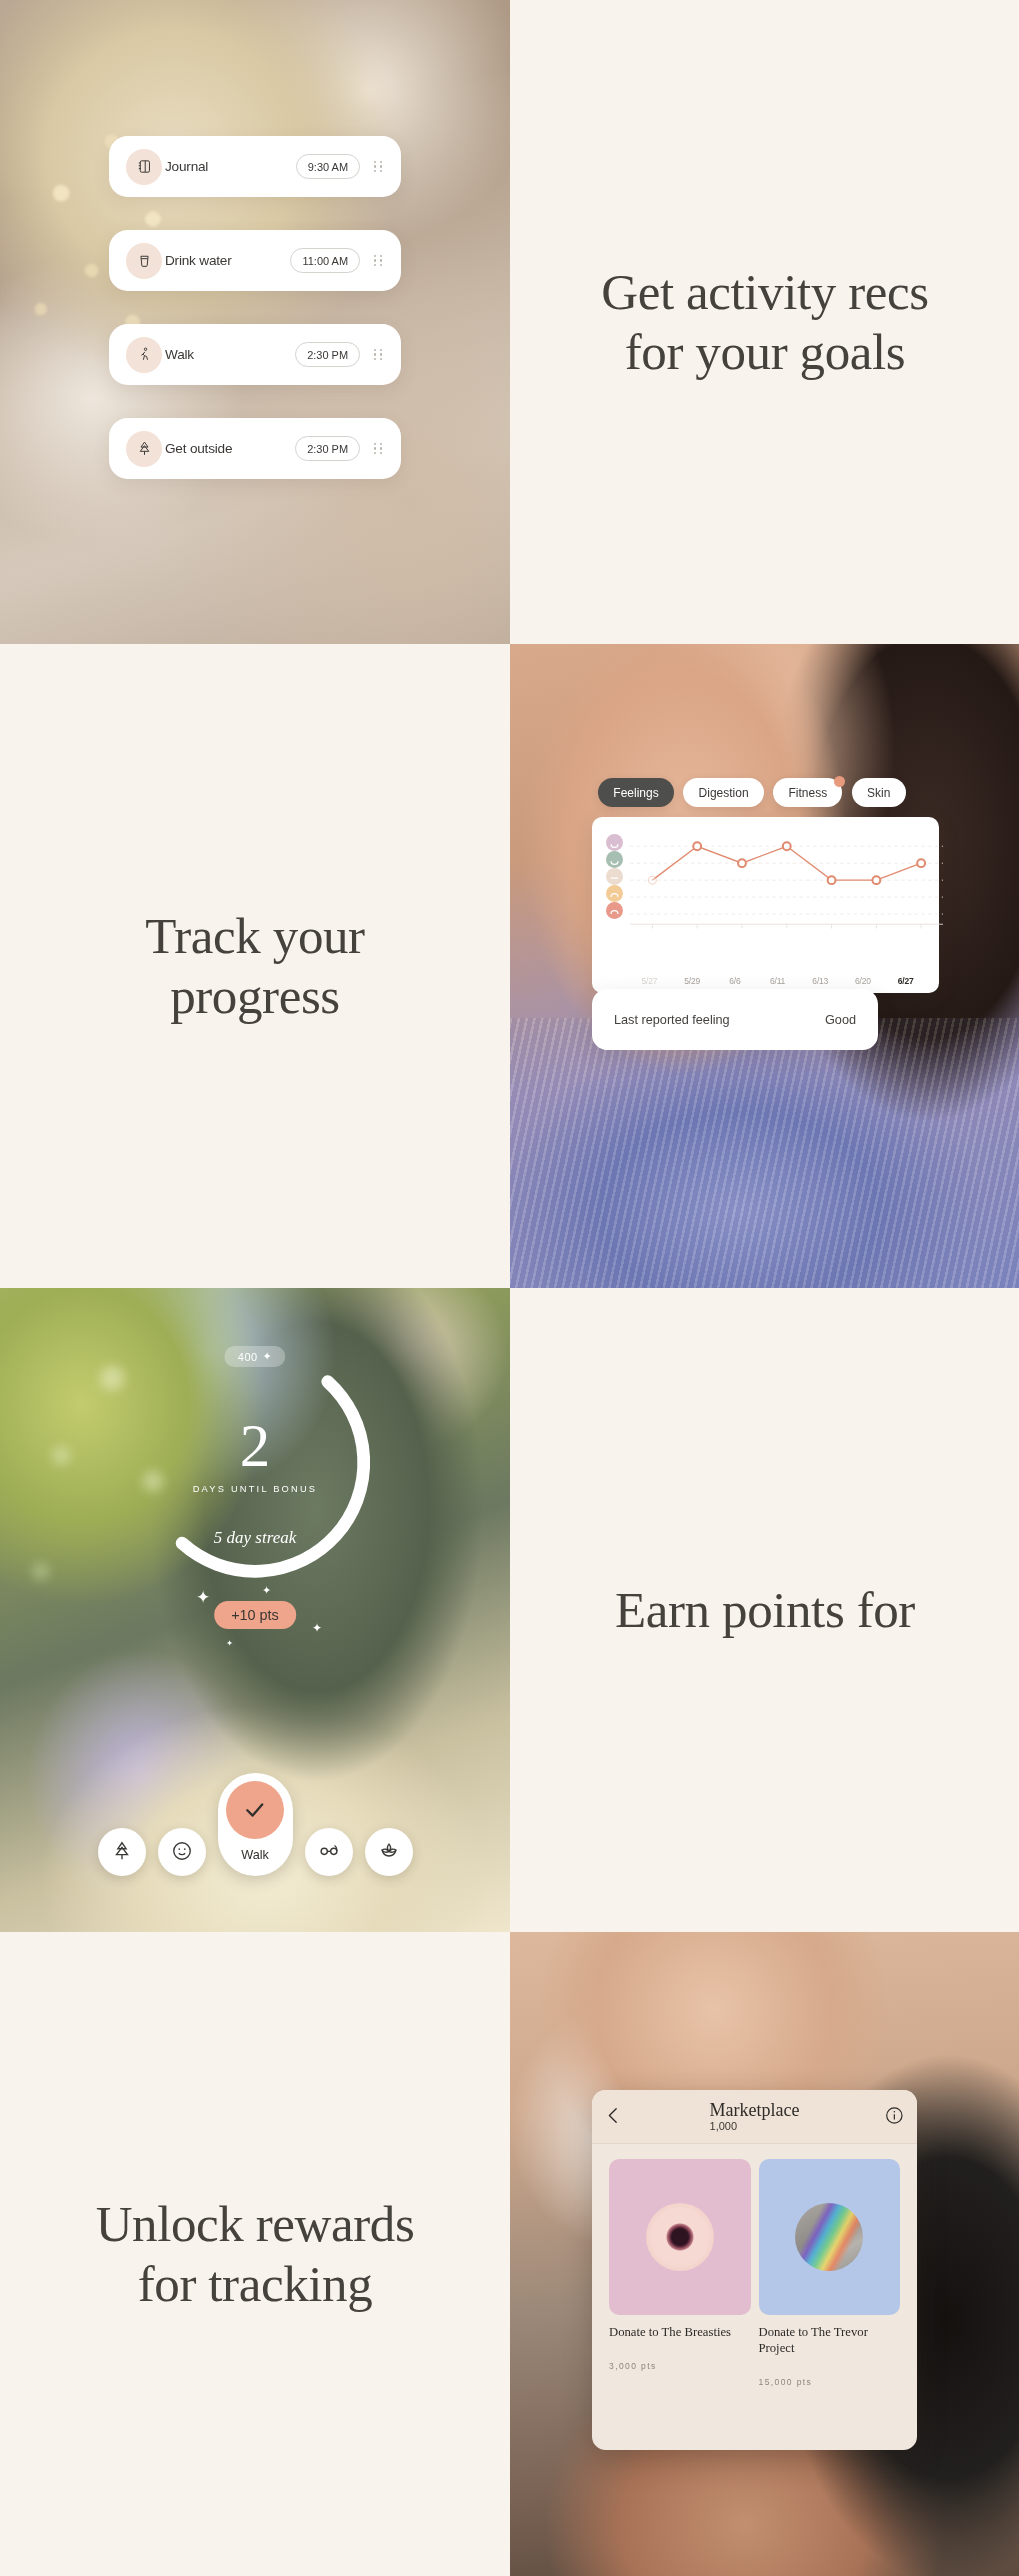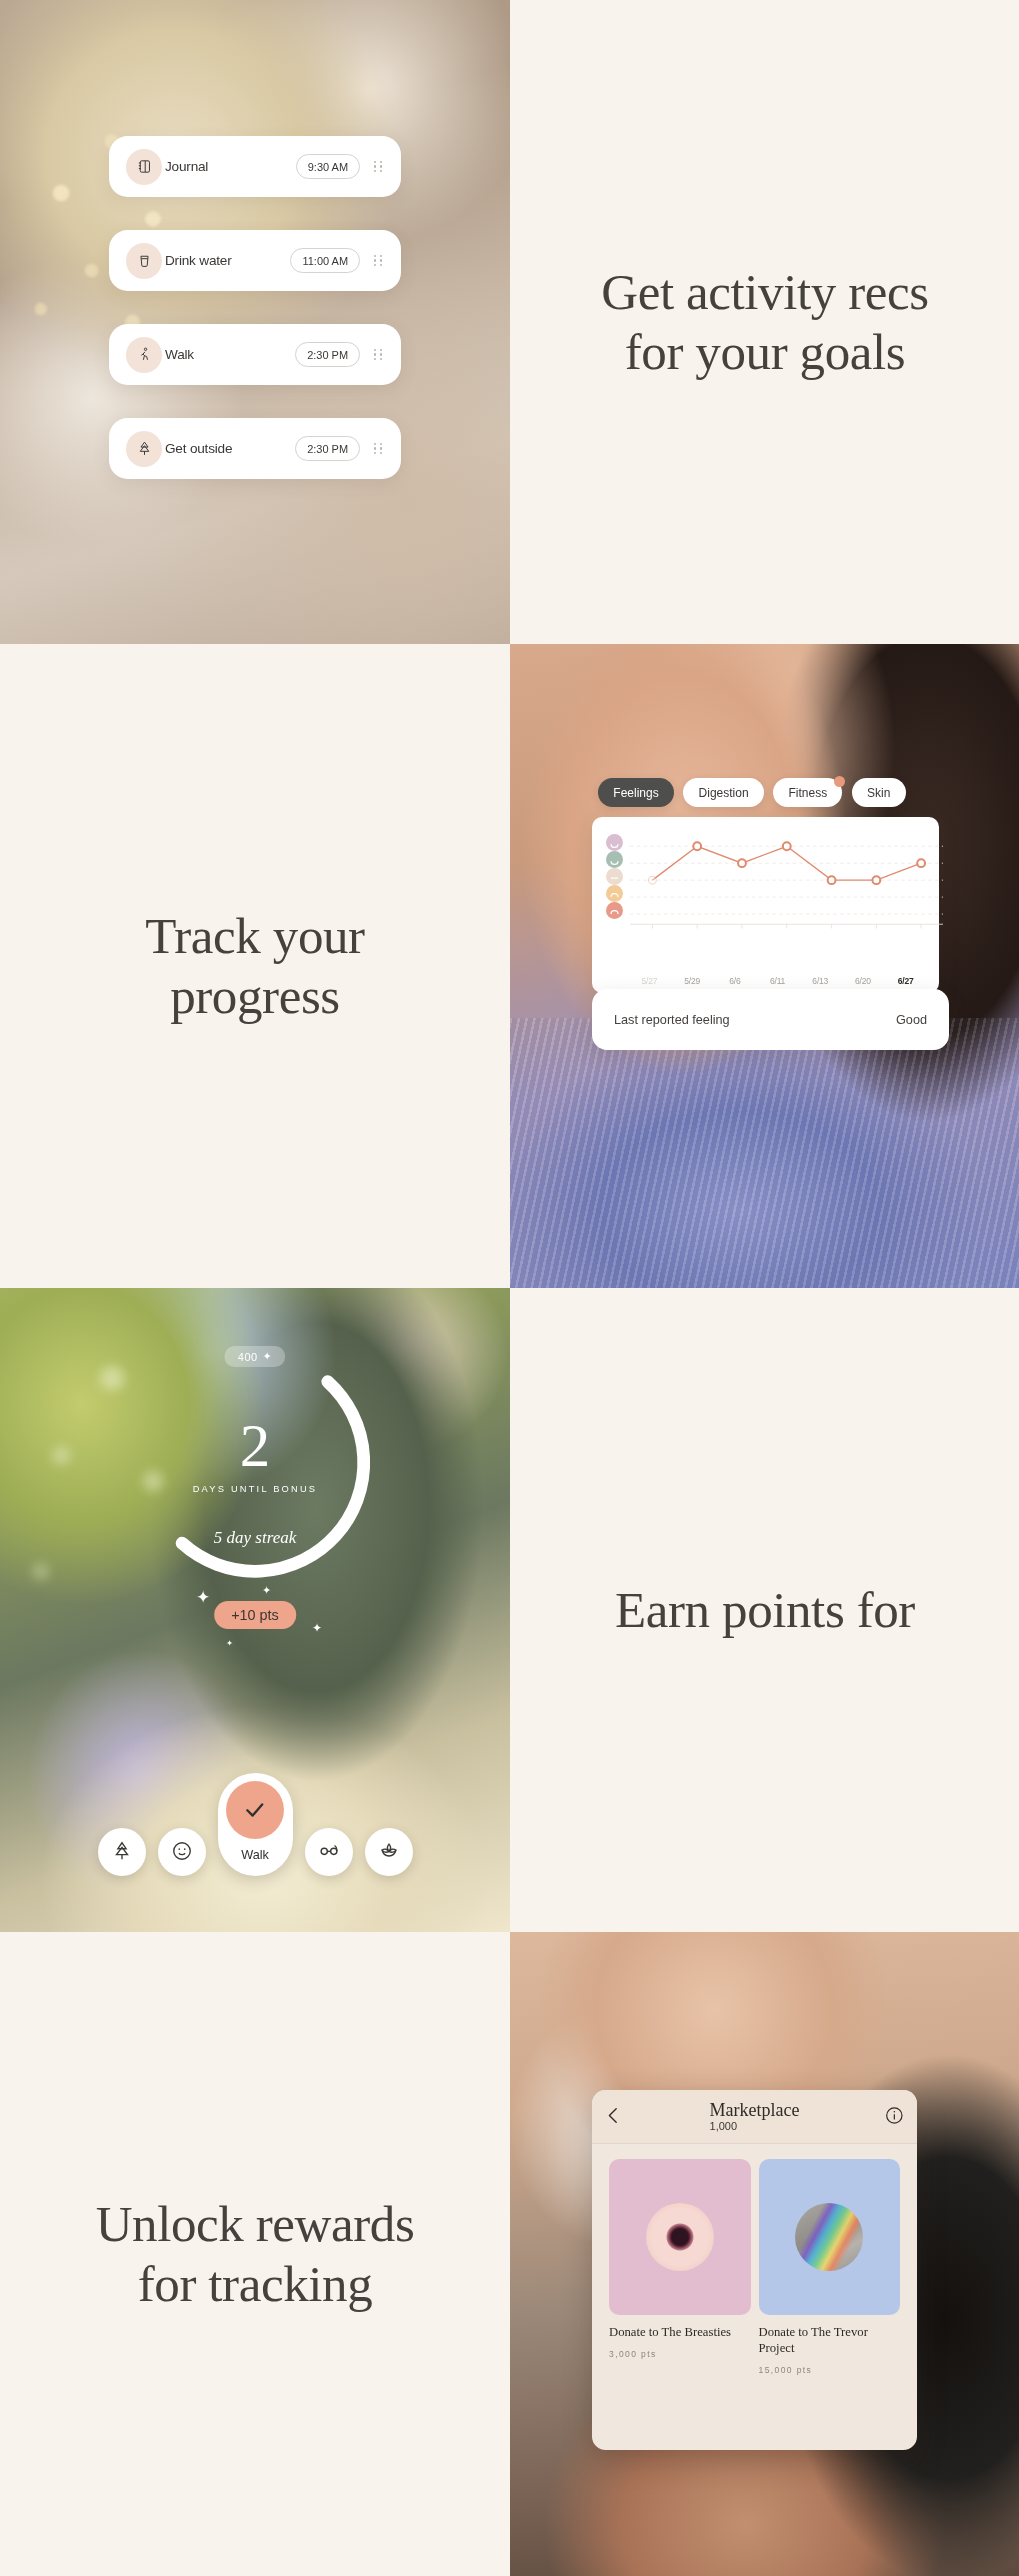--- a/index.html
+++ b/index.html
@@ -147,21 +147,21 @@
   .mood-dot { position:absolute; width:17px; height:17px; border-radius:50%; }
   .mood-dot svg { position:absolute; inset:0; width:17px; height:17px; }
   .chart-svg { position:absolute; left:25.5px; top:0; right:1.7px; height:100px; }
   .x-labels {
     position:absolute; left:24px; right:0; bottom:-1.7px;
     display:flex; font-size:8.5px; color:#A8A29C; letter-spacing:-0.2px;
   }
   .x-labels span { flex:1; text-align:center; }
   .x-labels span.current { color:#2E2C2A; font-weight:700; }
   .feeling-card {
-    position:absolute; left:82px; top:345px; width:357px; height:61px;
+    position:absolute; left:82px; top:345px; width:286px; height:61px;
     background:#fff; border-radius:15.3px; z-index:2;
     box-shadow:0 6.8px 22px rgba(60,45,35,.14);
     display:flex; align-items:center; justify-content:space-between;
     padding:0 22px; font-size:12.7px; color:#44413E;
   }
 
   
   .pts-pill {
     position:absolute; left:50%; transform:translateX(-50%); top:58px;
     background:rgba(255,255,255,.28); border-radius:849px;
@@ -237,21 +237,21 @@
   .mk-circ.prism {
     background:
       linear-gradient(118deg, rgba(150,140,135,0) 28%, rgba(120,90,200,.85) 36%, rgba(70,180,220,.85) 44%,
         rgba(110,210,140,.85) 52%, rgba(240,220,100,.85) 60%, rgba(235,130,90,.85) 68%, rgba(150,140,135,0) 76%),
       linear-gradient(150deg, #ADA9A4 0%, #8E8B87 45%, #B6B2AD 70%, #96928D 100%);
   }
   .mk-name {
     font-family:"Liberation Serif", serif; font-size:12.7px;
     color:#2C2A27; line-height:1.24; margin-top:10.2px;
   }
-  .mk-cost { font-size:8.5px; color:#8D8781; letter-spacing:1.4px; margin-top:8px; }
+  .mk-cost { font-size:8.5px; color:#8D8781; letter-spacing:1.4px; margin-top:20px; }
 </style>
 </head>
 <body>
 
 <div class="grid">
 
   <div class="cell">
     <div class="photo photo-cereal"></div>
     <div class="task-list">
 

